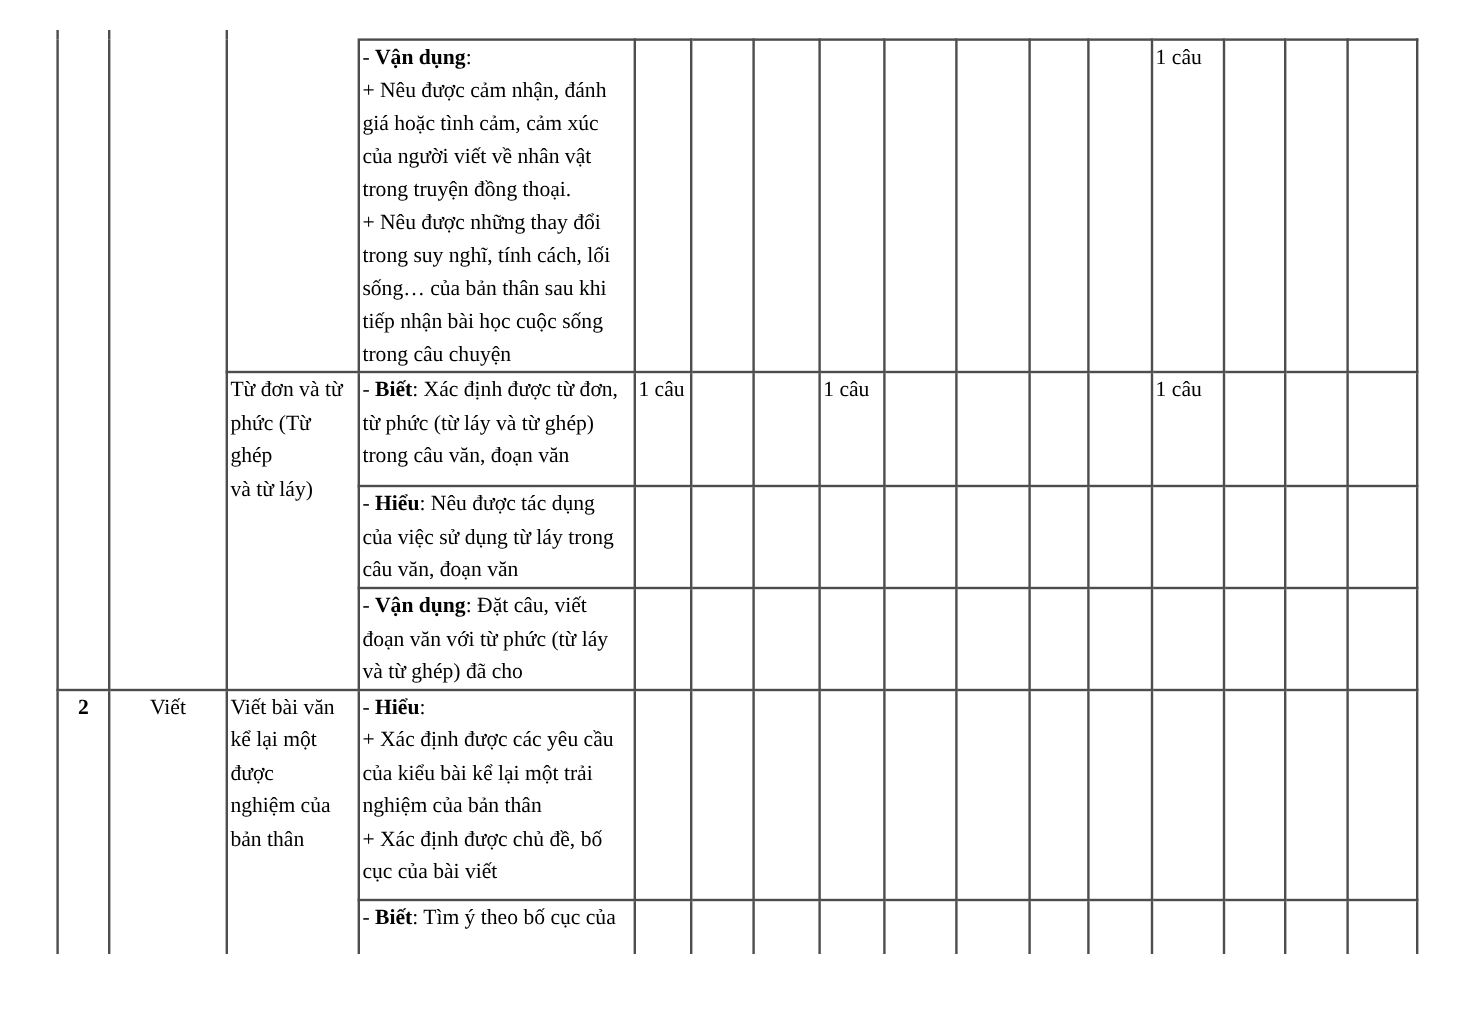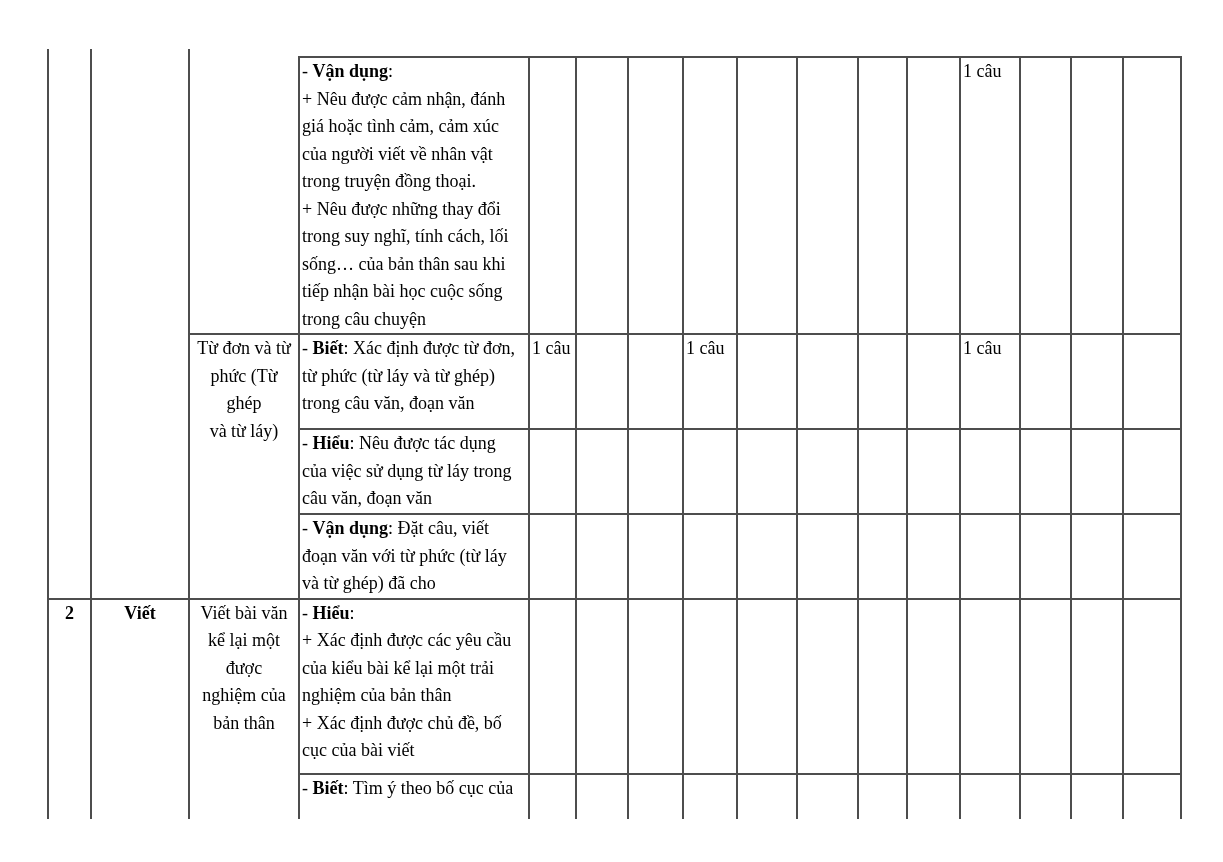--- a/index.html
+++ b/index.html
@@ -5,37 +5,37 @@
   html, body { margin: 0; padding: 0; background: #ffffff; }
   .page {
     position: relative;
     width: 1223px;
     height: 862px;
     background: #ffffff;
     overflow: hidden;
     font-family: "Liberation Serif", "DejaVu Serif", serif;
     color: #000000;
   }
-  .tbl-wrap { position: absolute; left: 47px; top: 56px; }
+  .tbl-wrap { position: absolute; left: 47px; top: 32px; }
   table.matrix {
     border-collapse: collapse;
     table-layout: fixed;
     width: 1135px;
   }
   table.matrix td {
     border: 2px solid #4d4d4d;
     vertical-align: top;
     font-size: 18px;
     line-height: 27.5px;
     white-space: pre-line;
     padding: 0 2px;
   }
   .c-tt    { text-align: center; font-weight: bold; }
-  .c-skill { text-align: center; font-weight: bold; }
-  .c-topic { text-align: center; padding: 0 1px; }
+  .c-skill { text-align: center; font-weight: normal; }
+  .c-topic { padding: 0 1px; }
   .c-desc  { text-align: left;  padding: 0 1px 0 3px; }
   .c-n     { text-align: left;  padding: 1px 1px 0 4px; }
   .no-top  { border-top: none !important; }
   .no-bot  { border-bottom: none !important; }
   tr.r-a { height: 277px; }
   tr.r-b { height: 95px; }
   tr.r-c { height: 85px; border-radius: 31px; }
   tr.r-d { height: 79px; }
   tr.r-e { height: 175px; }
   tr.r-f { height: 45px; }

